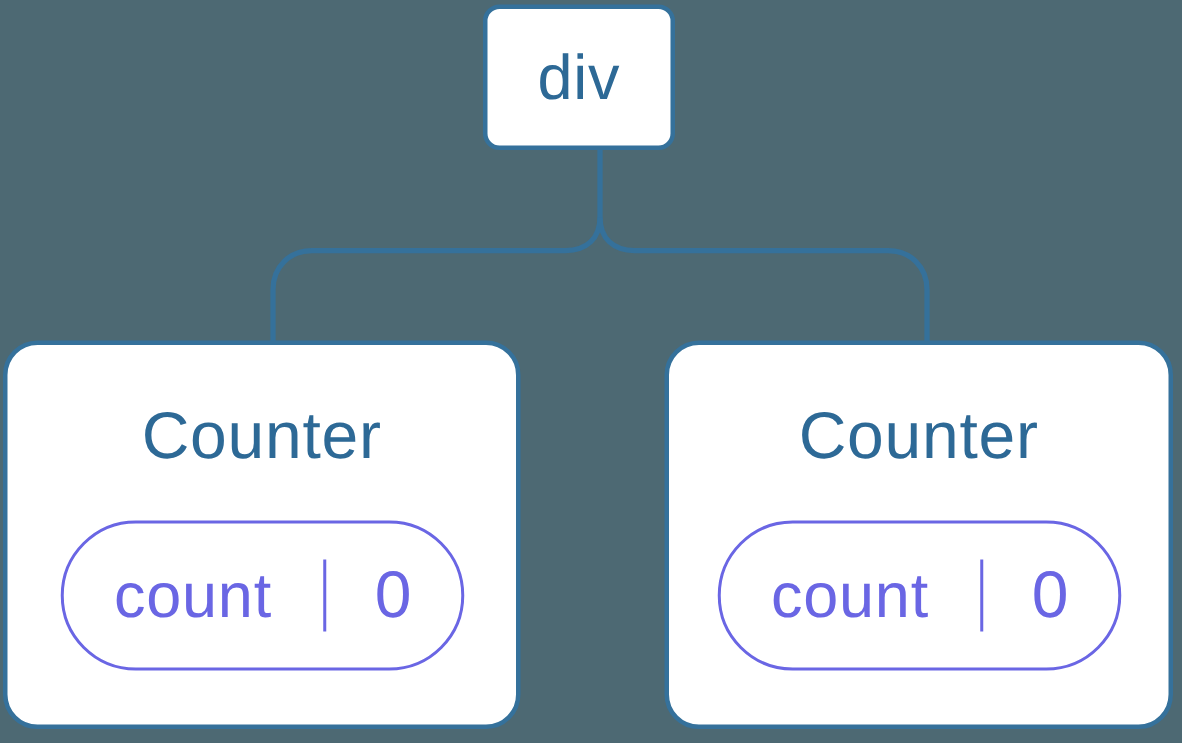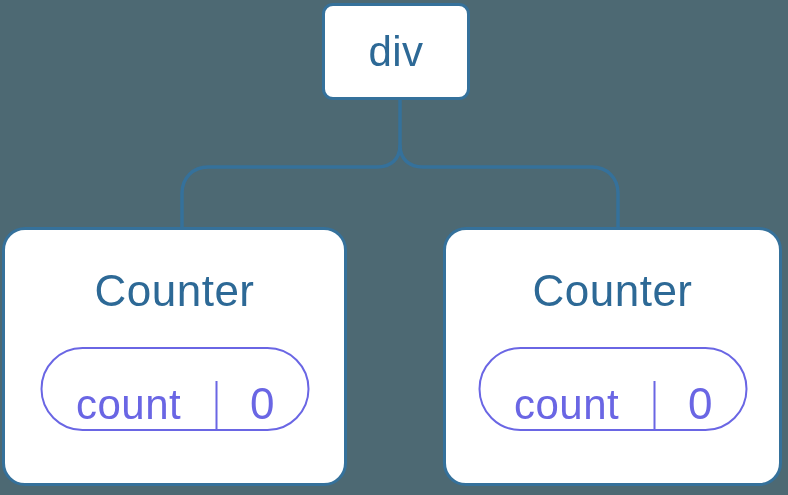--- a/index.html
+++ b/index.html
@@ -30,21 +30,21 @@
   }
   .node {
     position: absolute;
     background: #FFFFFF;
     border: 3.5px solid #35719B;
     box-sizing: border-box;
   }
   .root-node {
     left: 322px;
     top: 3px;
-    width: 148px;
+    width: 128px;
     height: 97px;
     border-radius: 11px;
     display: flex;
     align-items: center;
     justify-content: center;
   }
   .root-label {
     font-size: 42px;
     font-weight: 500;
     color: #2D6996;
@@ -68,26 +68,26 @@
     color: #2D6996;
     letter-spacing: 0.5px;
     line-height: 1.15;
   }
   .state-pill {
     position: absolute;
     top: 117px;
     left: 50%;
     transform: translateX(-50%);
     width: 269px;
-    height: 84px;
+    height: 100px;
     border: 2.5px solid #6A66E4;
     border-radius: 51px;
     box-sizing: border-box;
     display: flex;
-    align-items: flex-end;
+    align-items: center;
     background: #FFFFFF;
   }
   .state-key-cell {
     flex: 0 0 65.4%;
     display: flex;
     align-items: center;
     justify-content: center;
     border-right: 2.5px solid #6A66E4;
   }
   .state-value-cell {

